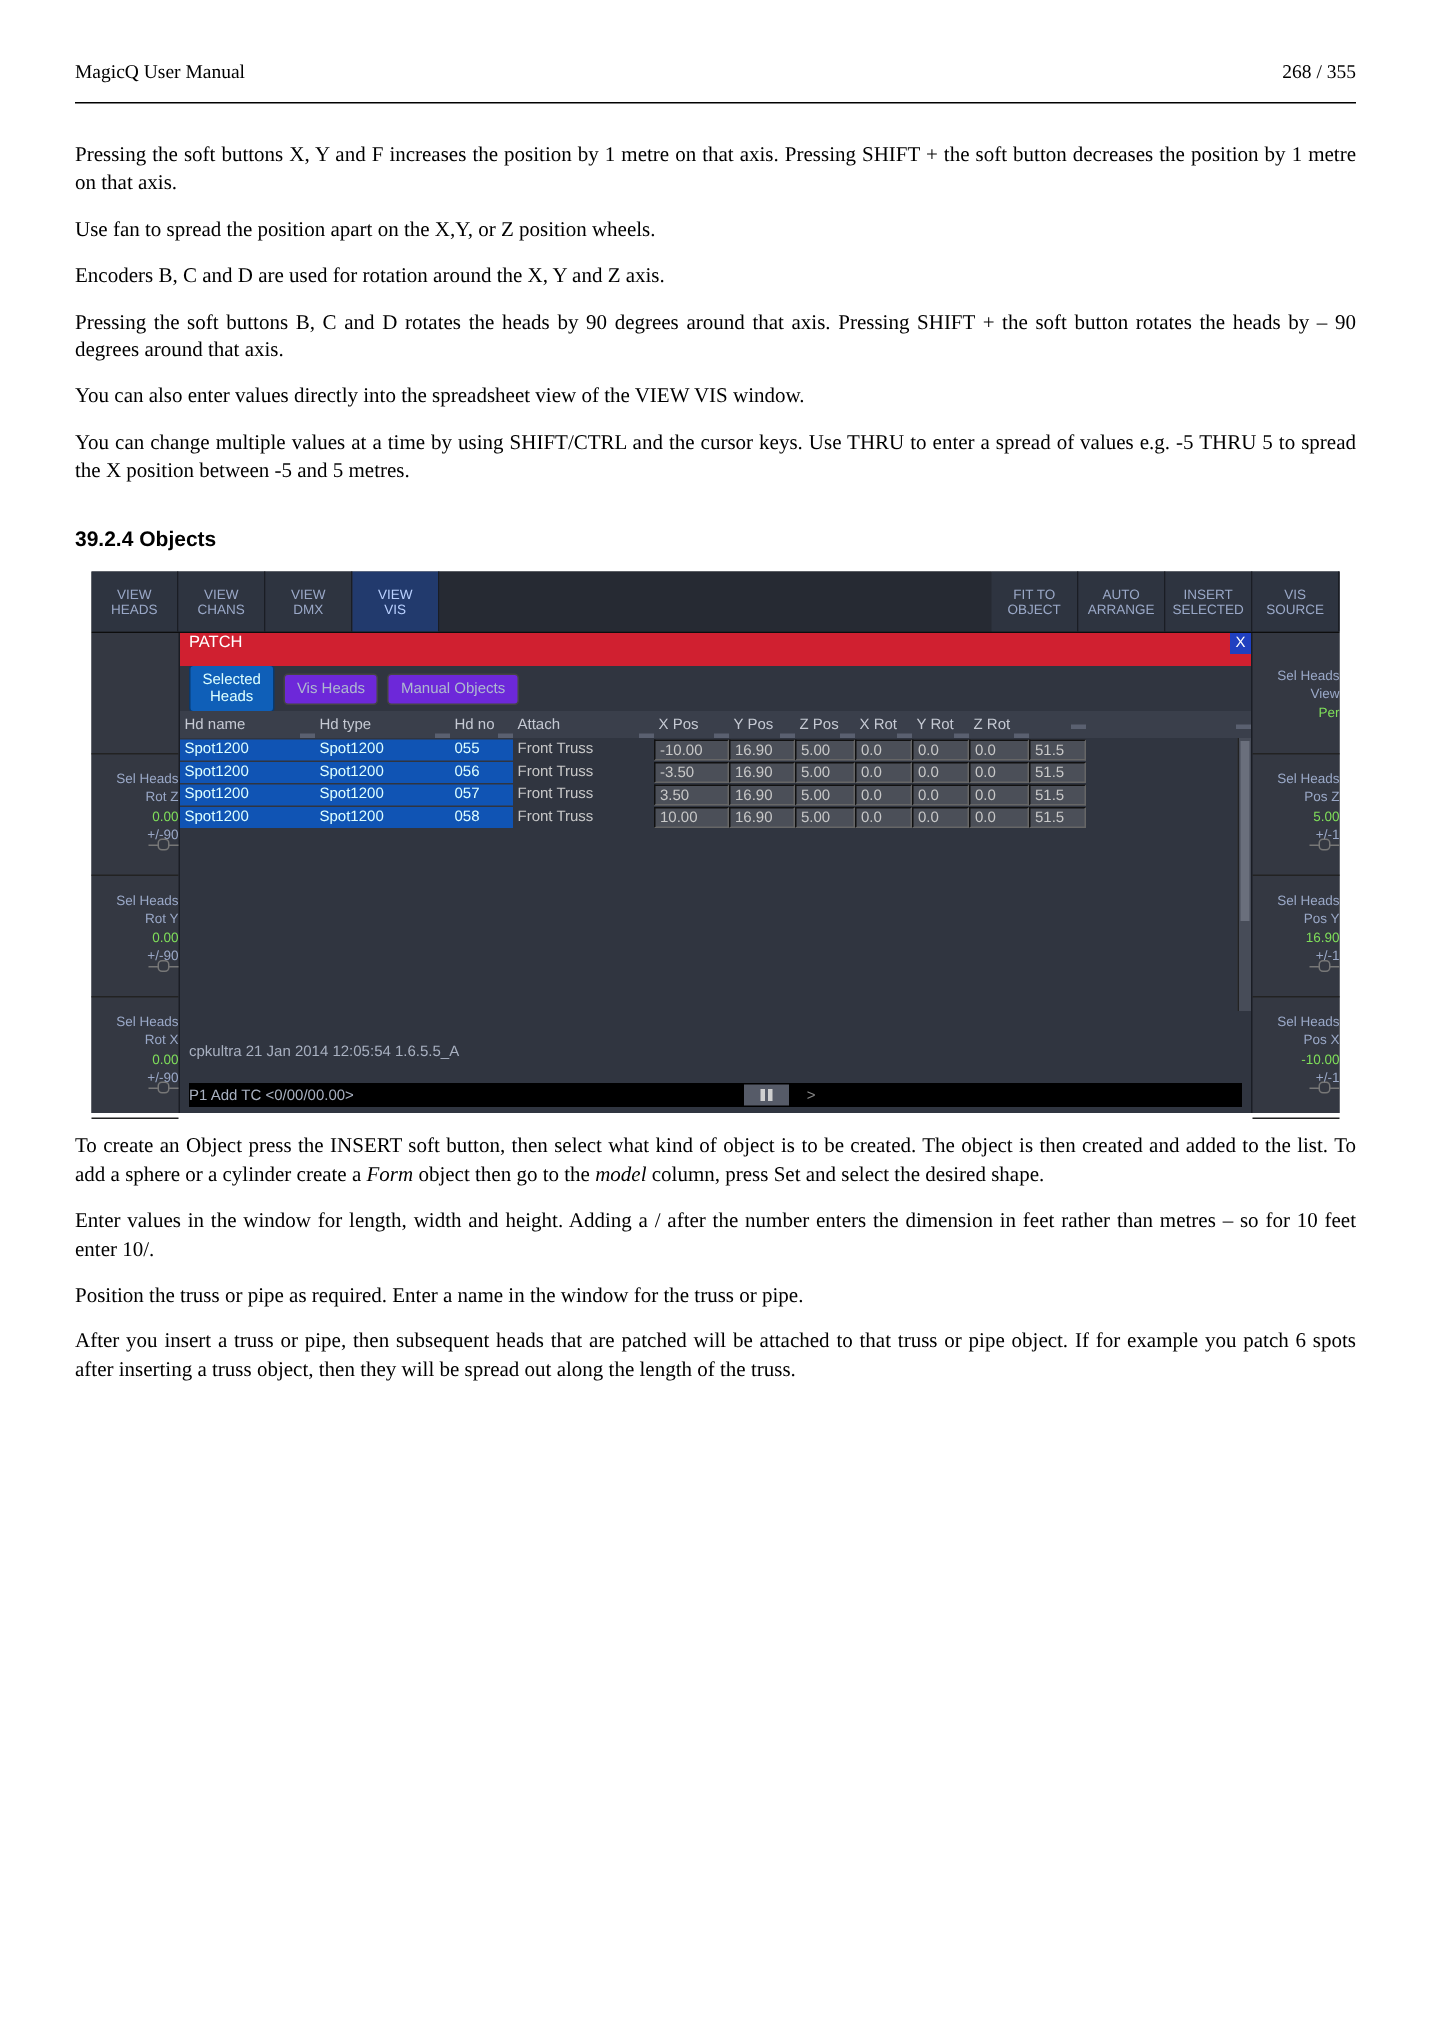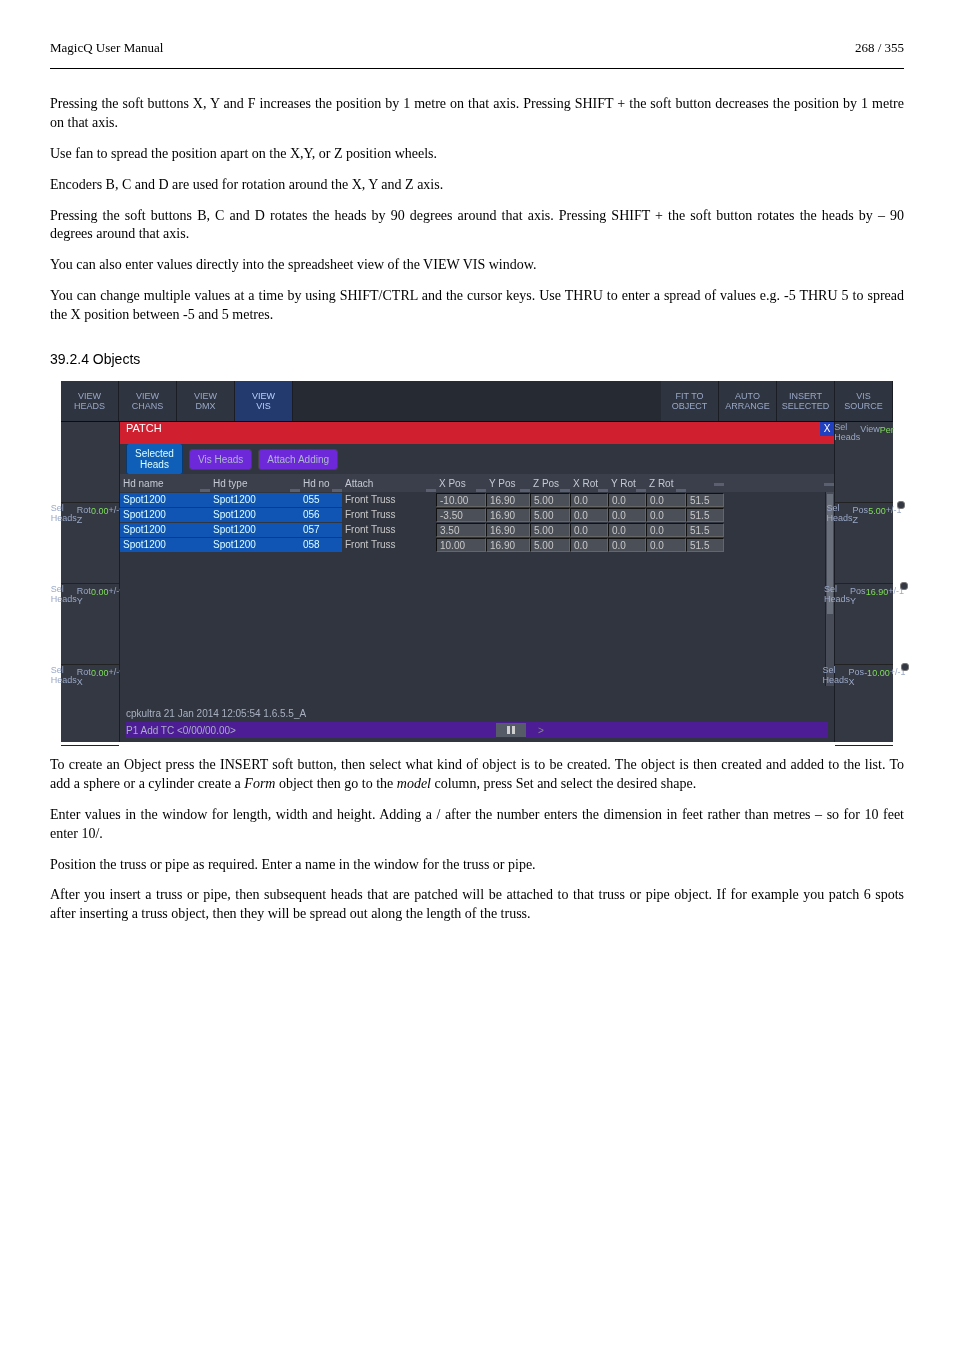--- a/index.html
+++ b/index.html
@@ -16,21 +16,21 @@
   }
   .header {
     display: flex;
     justify-content: space-between;
     border-bottom: 1px solid #000;
     padding-bottom: 12px;
     margin-bottom: 26px;
     font-size: 13px;
   }
   p { margin: 0 0 12px 0; line-height: 1.35; text-align: justify; }
-  .section-title { font-family: Arial, Helvetica, sans-serif; font-weight: normal; font-size: 14px; margin: 26px 0 14px 0; }
+  .section-title { font-family: Arial, Helvetica, sans-serif; font-weight: bold; font-size: 14px; margin: 26px 0 14px 0; }
 
   
   .sshot {
     width: 832px;
     margin: 6px auto 14px auto;
     font-family: Arial, Helvetica, sans-serif;
     font-size: 11px;
     color: #aaa;
   }
   .topbar {
@@ -63,22 +63,22 @@
     width: 58px;
     background: #343842;
     display: flex;
     flex-direction: column;
     border-right: 1px solid #1a1d24;
   }
   .rightside { border-right: none; border-left: 1px solid #1a1d24; }
   .sidebtn {
     flex: 0 0 25%;
     display: flex;
-    flex-direction: row;
-    align-items: flex-start;
+    flex-direction: column;
+    align-items: flex-end;
     justify-content: center;
     font-size: 9px;
     color: #9aa8c7;
     border-bottom: 1px solid #222;
     position: relative;
   }
   .sidebtn .line1 { font-size: 9px; }
   .sidebtn .line2 { font-size: 9px; margin-top: 2px; }
   .sidebtn .val { color: #7fde5a; font-size: 9px; margin-top: 3px; }
   .sidebtn .encsym {
@@ -184,22 +184,22 @@
     background: #303540;
     padding: 2px 6px 4px 6px;
     color: #a8b0c0;
     font-size: 10px;
   }
   .statusline { display: flex; align-items: center; gap: 6px; height: 14px; }
   .cmdline {
     display: flex;
     align-items: center;
     height: 16px;
-    background: #4c1d95;
-    margin-top: 2px;
+    background: #000000;
+    margin-top: 14px;
   }
   .cmdline .pause {
     width: 30px; height: 14px;
     background: #565b68;
     display:flex; align-items:center; justify-content:center; gap:2px;
     margin: 0 8px 0 260px;
   }
   .cmdline .pause span { width:3px; height:8px; background:#d0d0d0; }
   .cmdline .sep { color:#888; margin-left:4px; }
 </style>
@@ -270,21 +270,21 @@
 
       <div class="mainarea">
         <div class="tabbar">
           <span>PATCH</span>
           <div class="closeX">X</div>
         </div>
         <div class="chipbar">
           <div class="chip sel" style="white-space:pre-line; text-align:center;">Selected
 Heads</div>
           <div class="chip">Vis Heads</div>
-          <div class="chip">Attach Adding</div>
+          <div class="chip">Manual Objects</div>
         </div>
         <div class="gridhead">
           <div>Hd name</div>
           <div>Hd type</div>
           <div>Hd no</div>
           <div>Attach</div>
           <div>X Pos</div>
           <div>Y Pos</div>
           <div>Z Pos</div>
           <div>X Rot</div>

